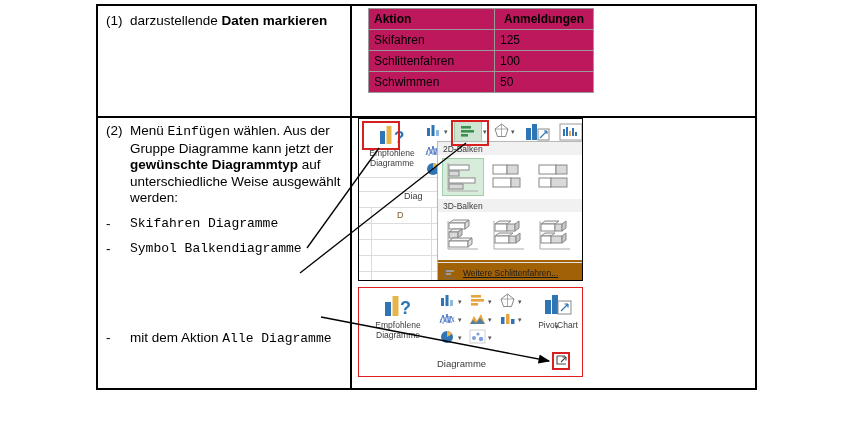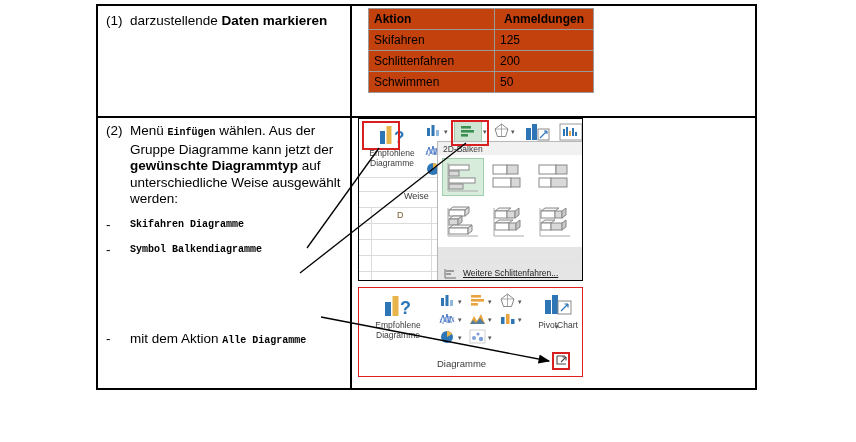--- a/index.html
+++ b/index.html
@@ -13,33 +13,33 @@
   .col-divider{position:absolute;left:252px;top:0;width:0;height:100%;border-left:2px solid #000;}
 
   .cell-text{position:absolute;box-sizing:border-box;padding:7px 6px 0 8px;}
   #cell-r1-left{left:0;top:0;width:252px;height:110px;}
   #cell-r2-left{left:0;top:110px;width:252px;height:272px;}
 
   .step-line{display:flex;font-size:13.5px;line-height:16.5px;}
   .step-num{width:24px;flex:none;}
   .step-body{flex:1;}
   .b{font-weight:bold;margin-top:42px;}
-  .mono{font-family:"Liberation Mono","DejaVu Sans Mono",monospace;font-size:10px;font-weight:bold;letter-spacing:0px;}
+  .mono{font-family:"Liberation Mono","DejaVu Sans Mono",monospace;font-size:13px;font-weight:normal;letter-spacing:0px;}
   .bullet-row{display:flex;margin-top:9px;font-size:13.5px;line-height:16.5px;}
   .bullet-dash{width:24px;flex:none;}
   .bullet-body{flex:1;}
 
   
   .rc{position:absolute;}
 
   
   #data-table{left:368px;top:8px;border-collapse:collapse;font-size:12px;
               border:1.5px solid #000;background:#f2f2f2;}
   #data-table th,#data-table td{border:1px solid #9a9a9a;padding:2px 5px;
-              font-weight:normal;height:16px;background:#c2410c;}
+              font-weight:normal;height:16px;background:#be185d;}
   #data-table th{font-weight:bold;}
   .c-act{width:115px;text-align:left;}
   .c-num{width:88px;}
 
   
   .shot{position:absolute;background:#fff;box-sizing:border-box;}
   #shot-top{left:358px;top:118px;width:225px;height:163px;border:1px solid #000;overflow:hidden;}
   #shot-bottom{left:358px;top:287px;width:225px;height:90px;border:1.5px solid #e02020;overflow:hidden;}
 
   .ribbon{position:absolute;left:0;top:0;right:0;height:58px;background:#fff;
@@ -53,21 +53,21 @@
   .bigbtn{position:absolute;text-align:center;font-size:8.5px;line-height:10px;color:#3b3b3b;}
   .smicon{position:absolute;width:17px;height:15px;}
   .caret{position:absolute;font-size:7px;color:#555;line-height:7px;}
   .grouplabel{position:absolute;font-size:9px;color:#3b3b3b;}
 
   
   .redbox{position:absolute;border:2.5px solid #d81f1f;box-sizing:border-box;}
 
   
   #dropdown{position:absolute;left:78px;top:22px;width:147px;height:141px;
-            background:#e5e5e5;border:1px solid #b9b9b9;box-shadow:1px 1px 2px rgba(0,0,0,.18);}
+            background:#a16207;border:1px solid #b9b9b9;box-shadow:1px 1px 2px rgba(0,0,0,.18);}
   .dd-head{height:13px;background:#f1f1f1;color:#3b3b3b;font-size:8.5px;padding:2px 0 0 5px;
            box-sizing:border-box;}
   .dd-strip{position:relative;height:44px;background:#fff;}
   .dd-item{position:absolute;top:3px;width:42px;height:38px;box-sizing:border-box;}
   .dd-sel{background:#d8ecdc;border:1px solid #9fd0ab;}
   .dd-more{position:absolute;left:0;right:0;bottom:0;height:20px;border-top:1px solid #e2e2e2;
            font-size:8.5px;color:#1b1b1b;display:flex;align-items:center;gap:6px;padding-left:6px;}
   .dd-more .ul{text-decoration:underline;}
 
   svg{display:block;overflow:visible;}
@@ -119,21 +119,21 @@
       <tr>
     <th class="c-act">Aktion</th>
     <th class="c-num">Anmeldungen</th>
   </tr>
   <tr>
     <td class="c-act">Skifahren</td>
     <td class="c-num">125</td>
   </tr>
   <tr>
     <td class="c-act">Schlittenfahren</td>
-    <td class="c-num">200</td>
+    <td class="c-num">100</td>
   </tr>
   <tr>
     <td class="c-act">Schwimmen</td>
     <td class="c-num">50</td>
   </tr>
 </tbody>
   </table>
 
 <div class="shot" id="shot-top">
 
@@ -205,21 +205,21 @@
     <div class="gridline-h" style="top:0px;"></div>
     <div class="gridline-h" style="top:14px;"></div>
     <div class="gridline-h" style="top:30px;"></div>
     <div class="gridline-h" style="top:46px;"></div>
     <div class="gridline-h" style="top:62px;"></div>
     <div class="gridline-h" style="top:78px;"></div>
     <div class="gridline-h" style="top:94px;"></div>
     <div class="gridline-v" style="left:12px;top:30px;"></div>
     <div class="gridline-v" style="left:72px;top:30px;"></div>
     <div class="col-head" style="left:38px;top:33px;">D</div>
-    <div class="grouplabel" style="left:45px;top:14px;">Weise</div>
+    <div class="grouplabel" style="left:45px;top:14px;">Diag</div>
   </div>
 
   <div id="dropdown">
     <div class="dd-head">2D-Balken</div>
     <div class="dd-strip">
       <div class="dd-item dd-sel" style="left:4px;">
         <svg width="40" height="36" viewBox="0 0 40 36">
           <path d="M5 4 v28 h30" stroke="#aaa" stroke-width="1" fill="none"></path>
           <rect x="6" y="6" width="20" height="5" fill="#fff" stroke="#888"></rect>
           <rect x="6" y="12" width="10" height="5" fill="#d9d9d9" stroke="#888"></rect>
@@ -238,20 +238,21 @@
       <div class="dd-item" style="left:96px;">
         <svg width="40" height="36" viewBox="0 0 40 36">
           <rect x="5" y="7" width="17" height="9" fill="#fff" stroke="#888"></rect>
           <rect x="22" y="7" width="11" height="9" fill="#d9d9d9" stroke="#888"></rect>
           <rect x="5" y="20" width="12" height="9" fill="#fff" stroke="#888"></rect>
           <rect x="17" y="20" width="16" height="9" fill="#d9d9d9" stroke="#888"></rect>
         </svg>
       </div>
     </div>
 
+    <div class="dd-head">3D-Balken</div>
     <div class="dd-strip" style="height:48px;">
       <div class="dd-item" style="left:4px;height:42px;">
         <svg width="42" height="42" viewBox="0 0 42 42">
           <path d="M6 6 v28 h30" stroke="#aaa" fill="none"></path>
           <path d="M7 8 h16 l4 -3 h-16 z" fill="#f3f3f3" stroke="#888"></path>
             <rect x="7" y="8" width="16" height="6" fill="#fff" stroke="#888"></rect>
             <path d="M23 8 v6 l4 -3 v-6z" fill="#ddd" stroke="#888"></path>
           <path d="M7 17 h9 l4 -3 h-9 z" fill="#f3f3f3" stroke="#888"></path>
             <rect x="7" y="17" width="9" height="6" fill="#d9d9d9" stroke="#888"></rect>
             <path d="M16 17 v6 l4 -3 v-6z" fill="#c8c8c8" stroke="#888"></path>

